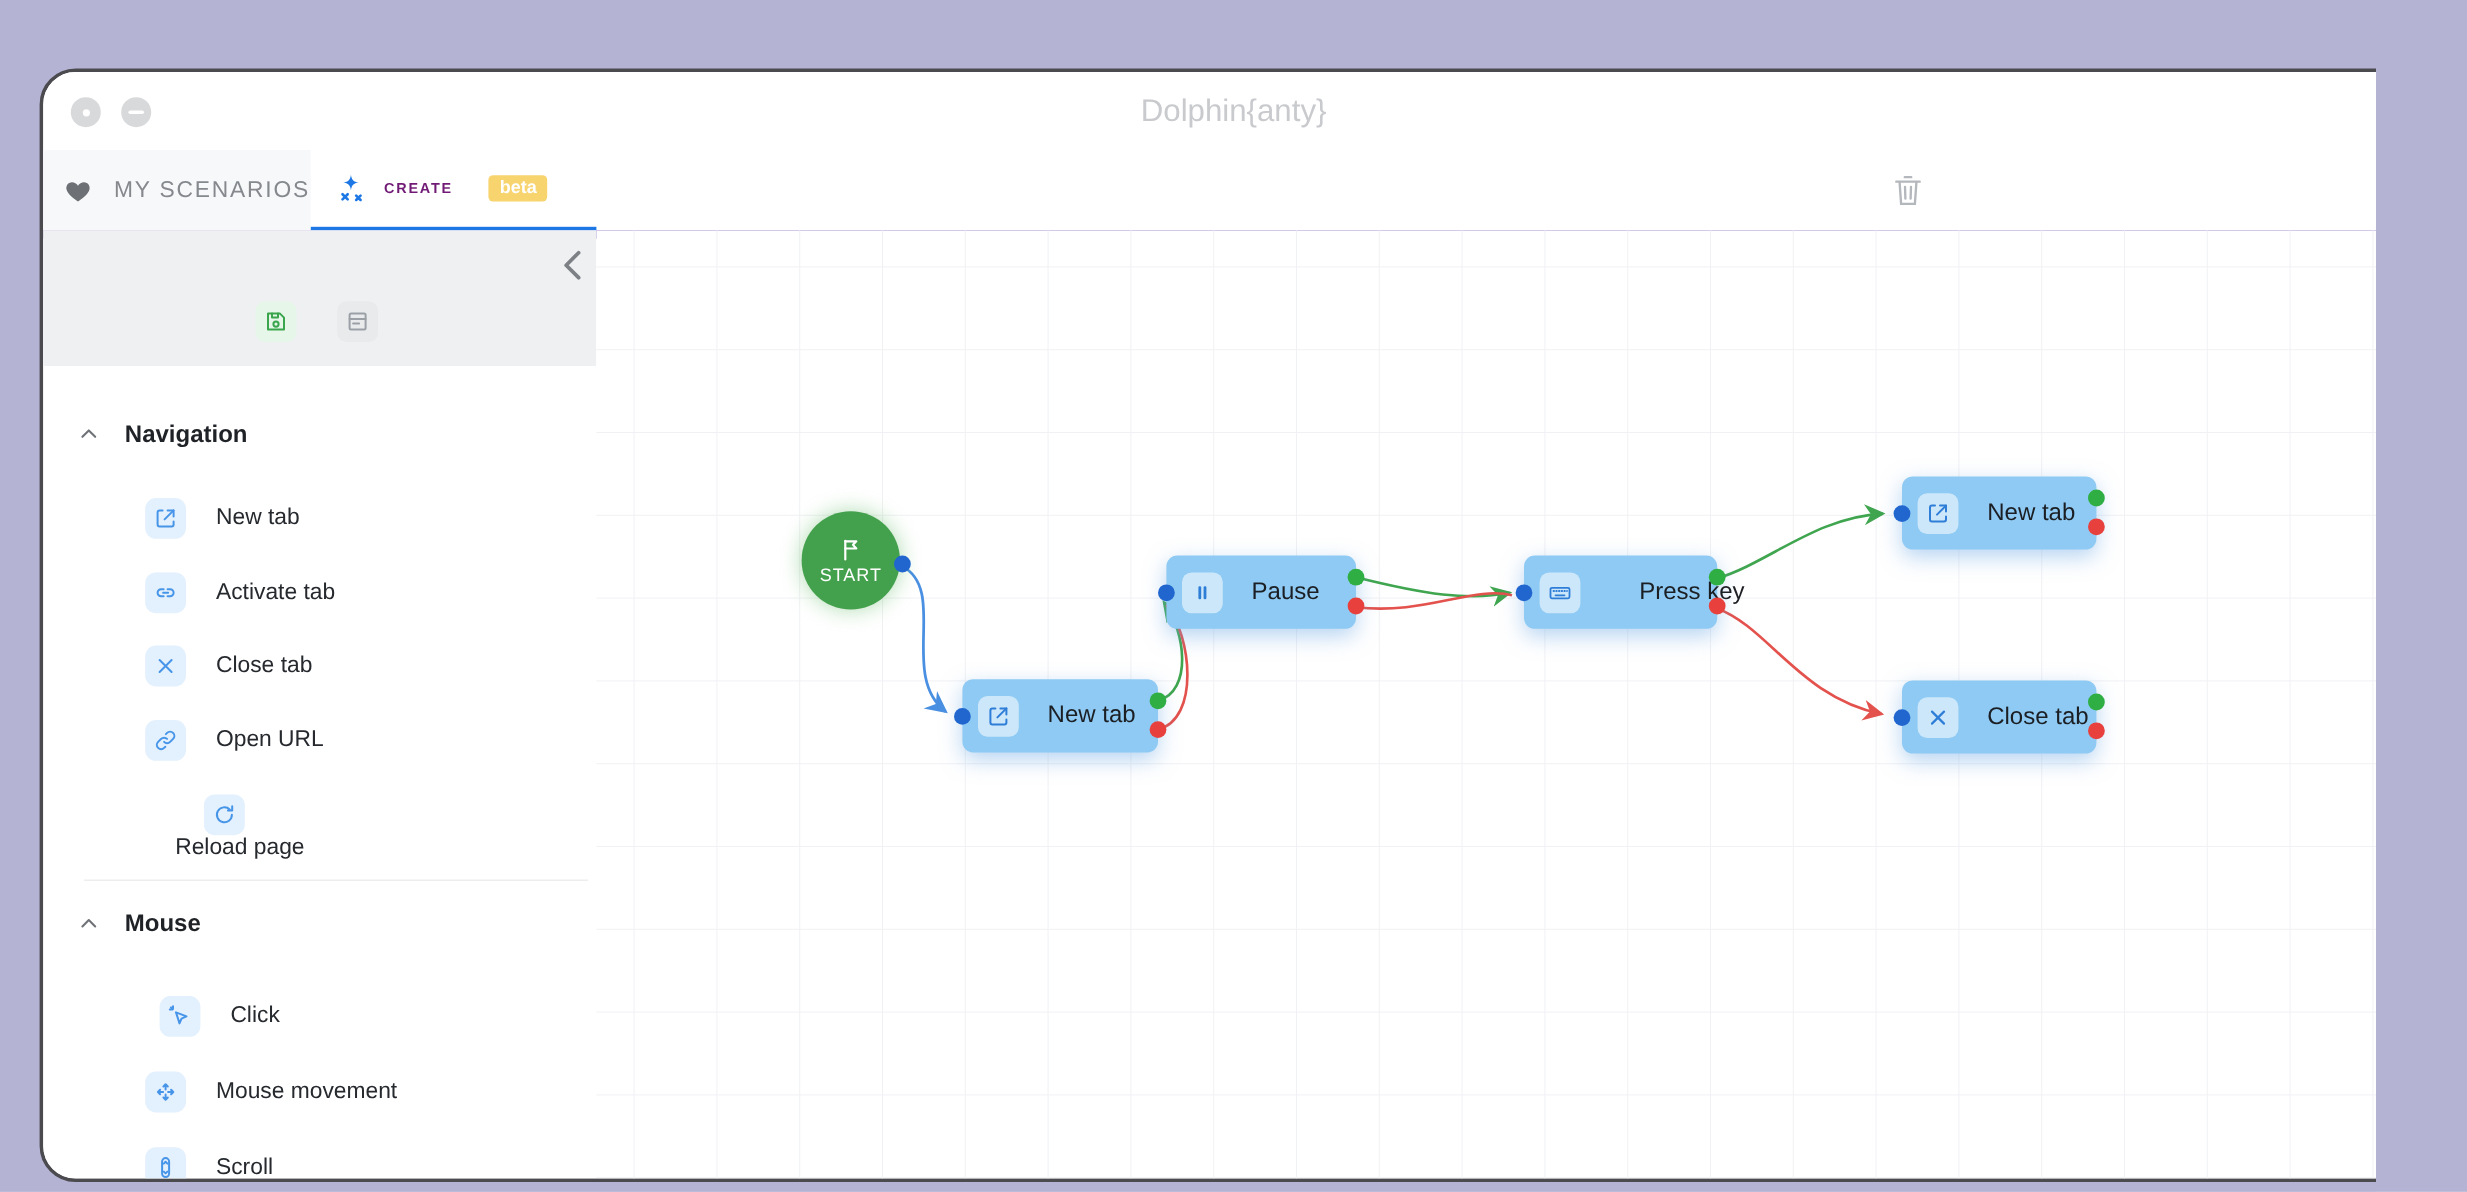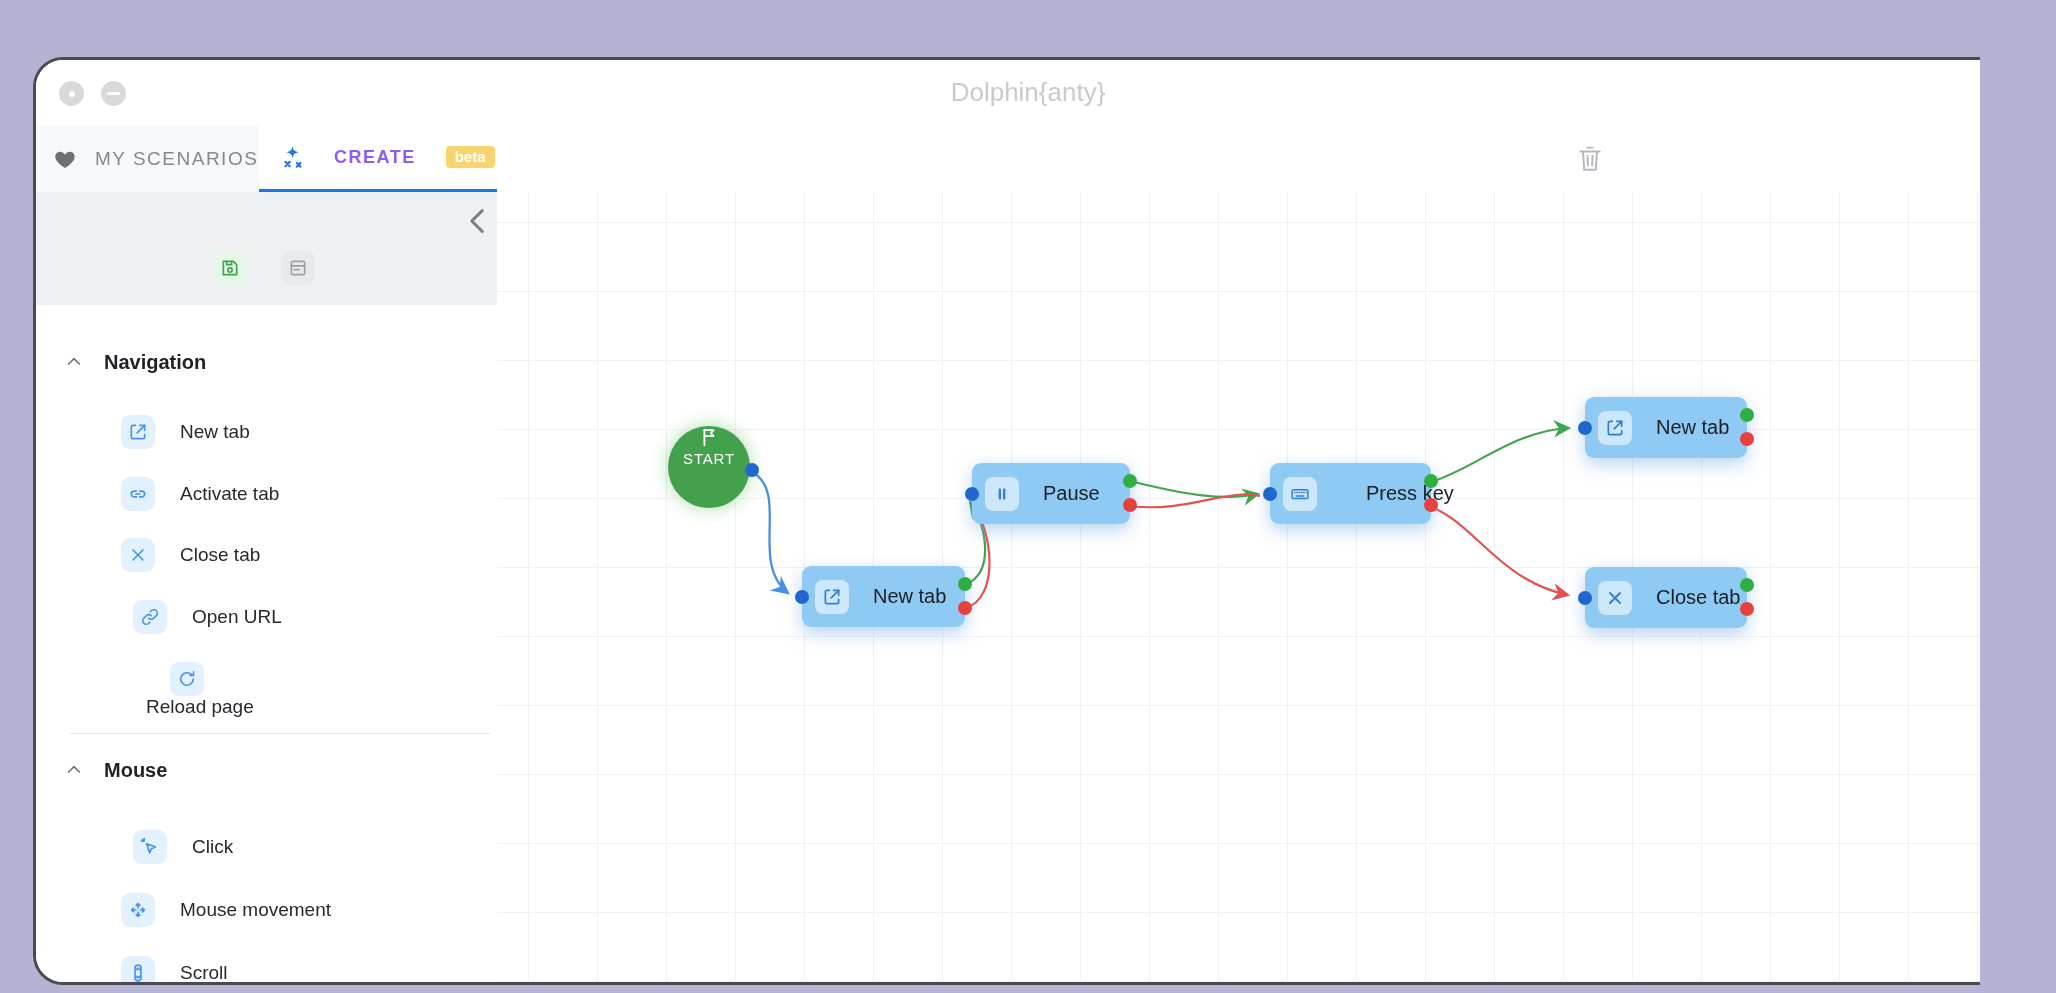--- a/index.html
+++ b/index.html
@@ -12,21 +12,21 @@
   .winbtn{position:absolute;top:21px;width:25px;height:25px;border-radius:50%;background:#d8d9db;}
   .winbtn .dot{position:absolute;left:9.5px;top:9.5px;width:6px;height:6px;border-radius:50%;background:#fff;}
   .winbtn .minus{position:absolute;left:6px;top:11px;width:13px;height:3.2px;border-radius:2px;background:#fff;}
   #title{position:absolute;left:0;top:17px;width:100%;text-align:center;font-size:26px;color:#c9cacd;}
 
   
   #header{position:absolute;left:0;top:65px;width:100%;height:67px;border-bottom:7px solid #4c1d95;background:#fff;}
   #tab-scen{position:absolute;left:0;top:0;width:223px;height:67px;background:#f7f8f9;display:flex;align-items:center;padding-left:17px;box-sizing:border-box;}
   #tab-scen .lbl{margin-left:18px;font-size:19px;letter-spacing:1.5px;color:#85888d;}
   #tab-create{position:absolute;left:223px;top:0;width:238px;height:67px;background:#fff;display:flex;align-items:center;padding-left:21px;box-sizing:border-box;border-bottom:3px solid #1d78e5;}
-  #tab-create .lbl{margin-left:28px;font-size:18px;letter-spacing:1.5px;color:#8b5cf6;font-weight:bold;}
+  #tab-create .lbl{margin-left:14px;font-size:12px;letter-spacing:1.5px;color:#701a75;font-weight:bold;}
   .beta{margin-left:30px;background:#f7d46e;color:#fff;font-size:15px;font-weight:bold;padding:2px 9px 3px;border-radius:4px;}
   #trash{position:absolute;left:1541px;top:19px;}
   #searchbox{position:absolute;left:1580px;top:13px;width:404px;height:54px;background:#fff;border:1px solid #e9eaee;border-radius:12px;box-sizing:border-box;box-shadow:0 2px 8px rgba(40,40,60,.06);display:flex;align-items:center;}
   #searchbox svg{margin-left:15px;flex:0 0 auto;}
   #searchbox input{border:0;outline:0;background:transparent;margin-left:12px;font-size:19px;color:#4a4d52;width:330px;font-family:"Liberation Sans",sans-serif;}
   #searchbox input::placeholder{color:#b7bac0;}
 
   
   #sidebar{position:absolute;left:0;top:132px;width:461px;bottom:0;background:#fff;overflow:hidden;}
   #side-top{position:absolute;left:0;top:0;width:461px;height:113px;background:#eef0f2;}
@@ -47,21 +47,21 @@
     background-size:69px 69px;background-position:31px 30px;}
   #edges{position:absolute;left:0;top:0;width:1984px;height:922px;pointer-events:none;z-index:2;}
   .node{position:absolute;height:61px;background:#8ecaf3;border-radius:9px;box-shadow:0 6px 18px rgba(110,170,230,.5);display:flex;align-items:center;z-index:3;}
   .node .n-chip{width:34px;height:34px;margin-left:13px;border-radius:8px;background:rgba(255,255,255,.55);display:flex;align-items:center;justify-content:center;flex:0 0 auto;}
   .node .n-lbl{margin-left:24px;font-size:20px;color:#1b1e23;white-space:nowrap;}
   .port{position:absolute;width:14px;height:14px;border-radius:50%;z-index:4;}
   .port.in{left:-7px;top:24px;background:#2166cf;}
   .port.ok{right:-7px;top:11px;background:#2fae44;}
   .port.err{right:-7px;top:35px;background:#e8403d;}
   #start-node{position:absolute;left:632px;top:366px;width:82px;height:82px;border-radius:50%;background:#43a04c;
-    box-shadow:0 0 18px rgba(76,175,80,.45);display:flex;flex-direction:column;align-items:center;z-index:3;}
+    box-shadow:0 0 18px rgba(76,175,80,.45);display:flex;flex-direction:column;align-items:center;justify-content:center;z-index:3;}
   #start-node .st-lbl{color:#fff;font-size:15px;letter-spacing:.8px;margin-top:2px;}
   #start-out{position:absolute;left:77px;top:37px;width:14px;height:14px;border-radius:50%;background:#2166cf;z-index:4;}
 </style>
 </head>
 <body>
 
 <div id="stage">
   <div id="window">
 
     <div id="titlebar">
@@ -147,21 +147,21 @@
       <span class="s-lbl">Activate tab</span>
           </div>
           <div class="s-item" style="top: 346px;">
             <span class="s-chip">
               <svg width="20" height="20" viewBox="0 0 24 24" fill="none" stroke="#4795e8" stroke-width="2" stroke-linecap="round" stroke-linejoin="round">
                 <path d="M6 6l12 12M18 6 6 18"></path>
               </svg>
             </span>
       <span class="s-lbl">Close tab</span>
           </div>
-          <div class="s-item" style="top: 408px; margin-left: 12px;">
+          <div class="s-item" style="top: 408px;">
             <span class="s-chip">
               <svg width="20" height="20" viewBox="0 0 24 24" fill="none" stroke="#4795e8" stroke-width="2" stroke-linecap="round" stroke-linejoin="round">
                 <path d="M10.5 13.5a4.2 4.2 0 0 0 6 0l3-3a4.2 4.2 0 1 0-6-6l-1.2 1.2"></path>
                 <path d="M13.5 10.5a4.2 4.2 0 0 0-6 0l-3 3a4.2 4.2 0 1 0 6 6l1.2-1.2"></path>
               </svg>
             </span>
       <span class="s-lbl">Open URL</span>
           </div>
           <div class="s-item" style="top: 470px; flex-direction: column;">
             <span class="s-chip">

